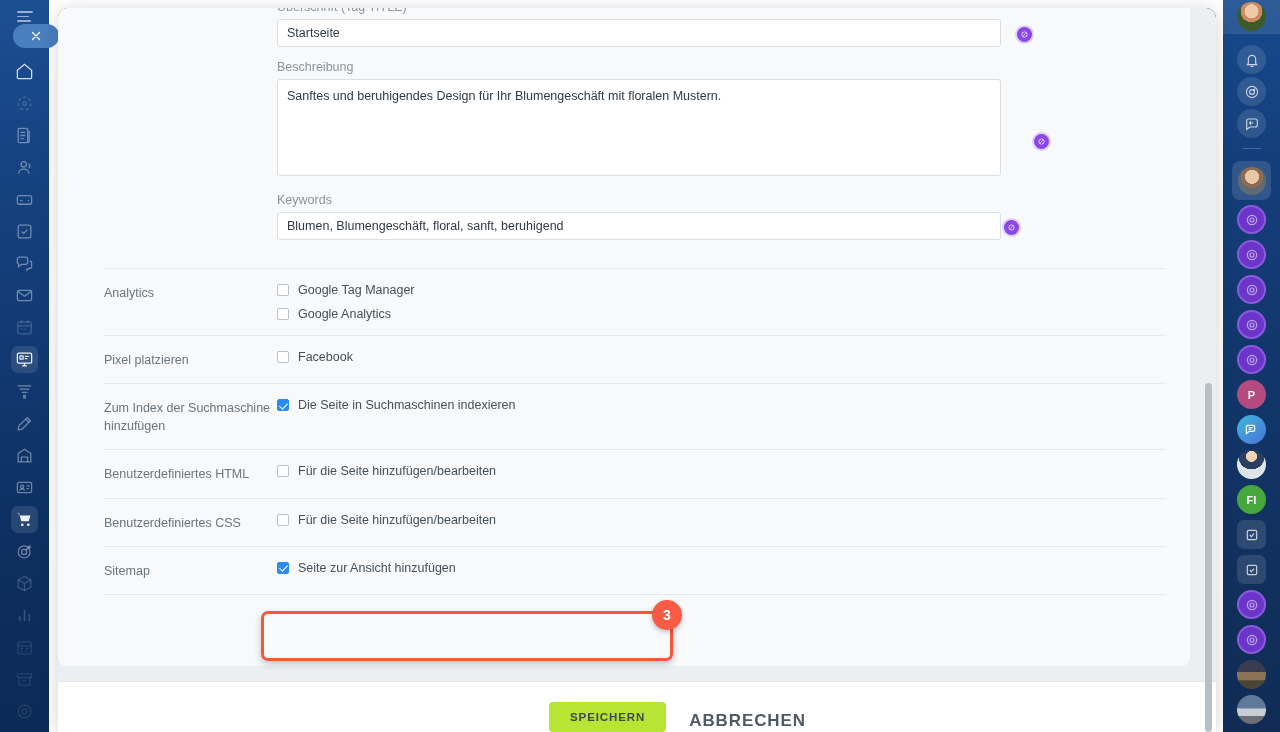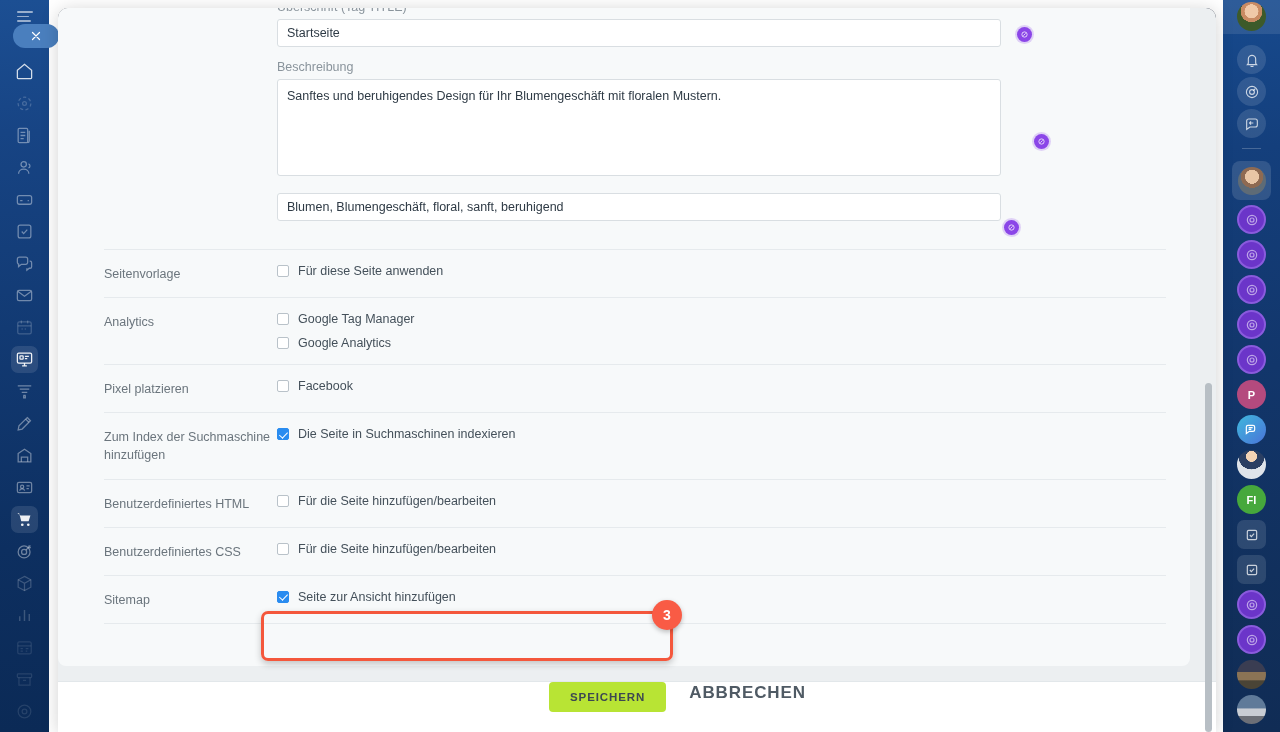--- a/index.html
+++ b/index.html
@@ -252,21 +252,21 @@
     z-index: 41;
   }
 
   
   #modal-footer {
     position: absolute;
     left: 0; top: 673px;
     width: 1158px; height: 51px;
     background: #fff;
     border-top: 1px solid #e2e7ea;
-    display: flex; align-items: flex-start;
+    display: flex; align-items: flex-end;
     padding-left: 491px;
   }
   #save-btn {
     height: 30px;
     background: #b8e434;
     border: none; border-radius: 4px;
     color: #3d4852;
     font-size: 11.5px; font-weight: bold;
     letter-spacing: .9px;
     padding: 0 21px;
@@ -583,43 +583,35 @@
             <textarea class="txt-area" style="">Sanftes und beruhigendes Design für Ihr Blumengeschäft mit floralen Mustern.</textarea>
             <div class="ai-btn" style="right:-48px; top:74px">
               <svg viewBox="0 0 24 24" fill="none" stroke="currentColor" stroke-width="2">
                   <circle cx="12" cy="12" r="7"></circle>
                   <path d="M9 15l6-6"></path>
                 </svg>
             </div>
           </div>
 
           <div class="fld-row">
+            <div class="fld-label">Keywords</div>
             <input class="txt-input" type="text" value="Blumen, Blumengeschäft, floral, sanft, beruhigend" style="">
             <div class="ai-btn" style="right:-18px; top:27px">
               <svg viewBox="0 0 24 24" fill="none" stroke="currentColor" stroke-width="2">
                   <circle cx="12" cy="12" r="7"></circle>
                   <path d="M9 15l6-6"></path>
                 </svg>
             </div>
           </div>
 
         </div>
 
         <div class="settings-block">
 
 
-          <div class="srow">
-            <div class="srow-label">Seitenvorlage</div>
-            <div class="srow-fields">
-              <label class="cbx-line">
-                <span class="cbx"></span>
-                <span class="cbx-text">Für diese Seite anwenden</span>
-              </label>
-            </div>
-          </div>
 
           <div class="srow">
             <div class="srow-label">Analytics</div>
             <div class="srow-fields">
               <label class="cbx-line">
                 <span class="cbx"></span>
                 <span class="cbx-text">Google Tag Manager</span>
               </label>
               <label class="cbx-line">
                 <span class="cbx"></span>

